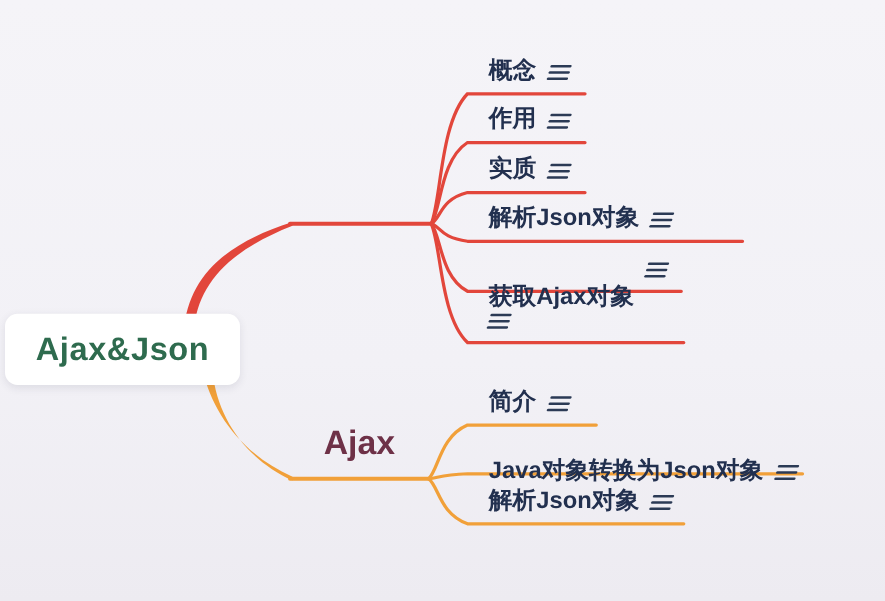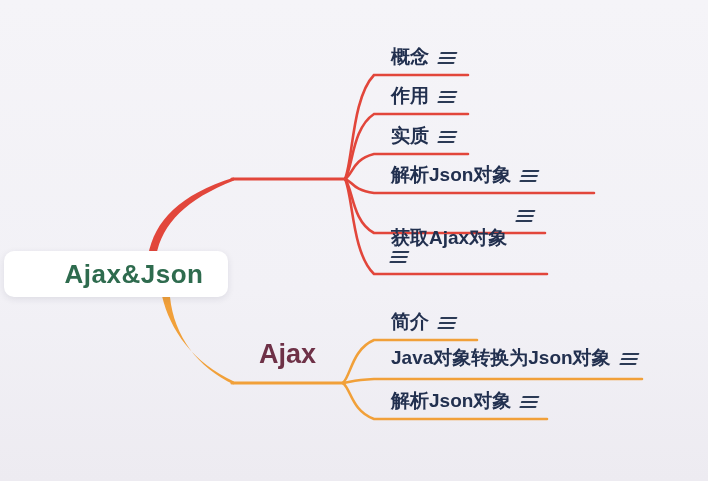--- a/index.html
+++ b/index.html
@@ -3,24 +3,24 @@
 <meta charset="utf-8">
 <style>
   html,body{margin:0;padding:0;}
   body{font-family:"Liberation Sans","DejaVu Sans",sans-serif;}
   .stage{
     position:relative;width:708px;height:481px;overflow:hidden;
     background:linear-gradient(180deg,#f5f4f8 0%,#f2f1f6 60%,#edebf1 100%);
   }
   svg.links{position:absolute;left:0;top:0;z-index:1;}
   .root-node{
-    position:absolute;left:4px;top:251px;width:188px;height:46px;z-index:3;
+    position:absolute;left:4px;top:251px;width:188px;height:57px;z-index:3;
     background:#ffffff;border-radius:10px;
     box-shadow:0 2px 7px rgba(40,40,70,0.10);
-    display:flex;align-items:center;justify-content:center;padding-left:36px;
+    display:flex;align-items:center;justify-content:center;
   }
   .root-node .root-label{
     font-size:26px;font-weight:bold;letter-spacing:0.5px;
   }
   .branch-label{
     position:absolute;z-index:2;font-size:27px;font-weight:bold;line-height:1;
   }
   .child{
     position:absolute;z-index:2;height:26px;left:391px;
     display:flex;align-items:center;column-gap:10px;
@@ -114,21 +114,21 @@
   </div>
 
   <div class="child" style="top:309px;text-align:right;">
     <span class="topic-label" style="color: rgb(34, 48, 79);">简介</span>
     <span class="notes-icon">
         <i style="background: rgb(43, 58, 85);"></i>
         <i style="background: rgb(43, 58, 85);"></i>
         <i style="background: rgb(43, 58, 85);"></i>
       </span>
   </div>
-  <div class="child" style="top:345px;">
+  <div class="child" style="top:364px;">
     <span class="topic-label" style="color: rgb(34, 48, 79);">Java对象转换为Json对象</span>
     <span class="notes-icon">
         <i style="background: rgb(43, 58, 85);"></i>
         <i style="background: rgb(43, 58, 85);"></i>
         <i style="background: rgb(43, 58, 85);"></i>
       </span>
   </div>
   <div class="child" style="top:388px;">
     <span class="topic-label" style="color: rgb(34, 48, 79);">解析Json对象</span>
     <span class="notes-icon">

